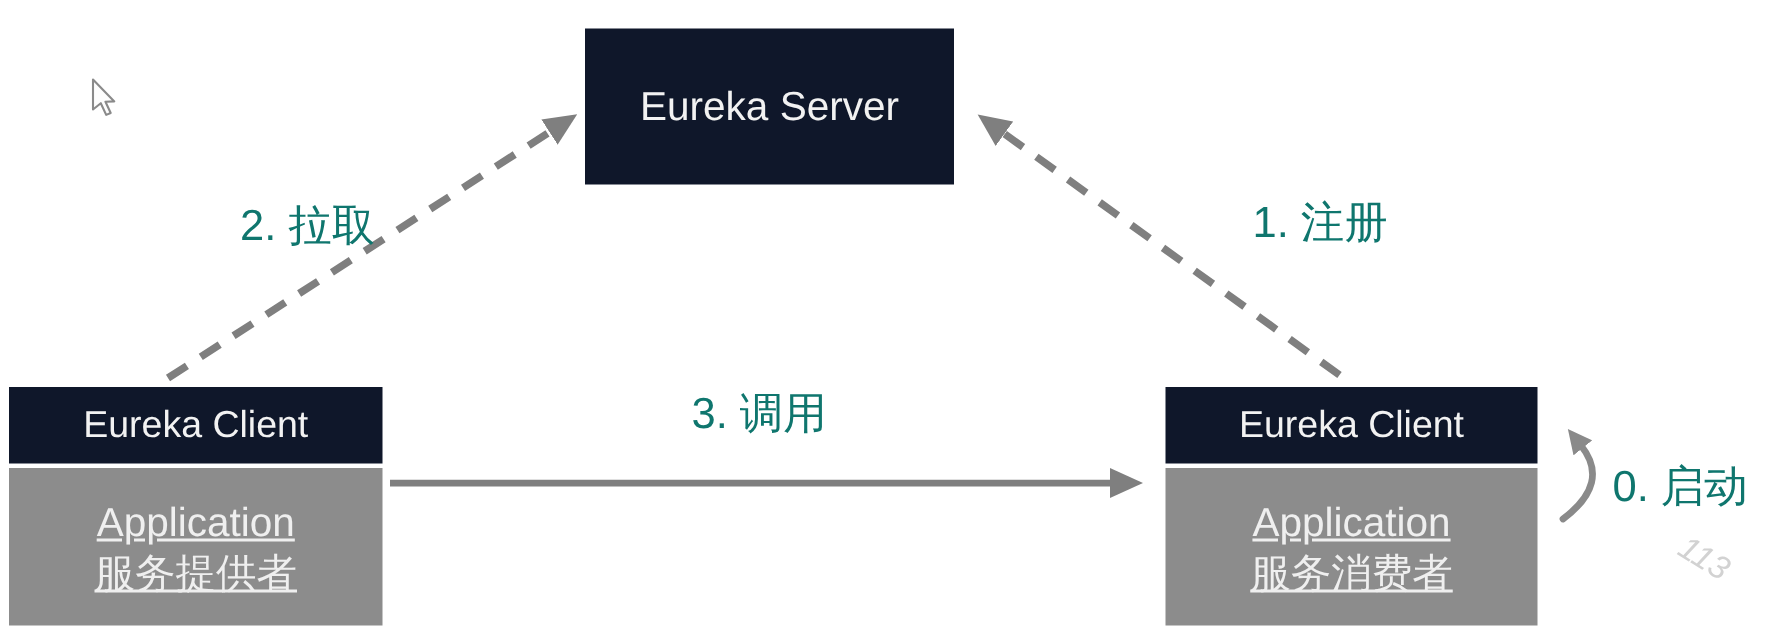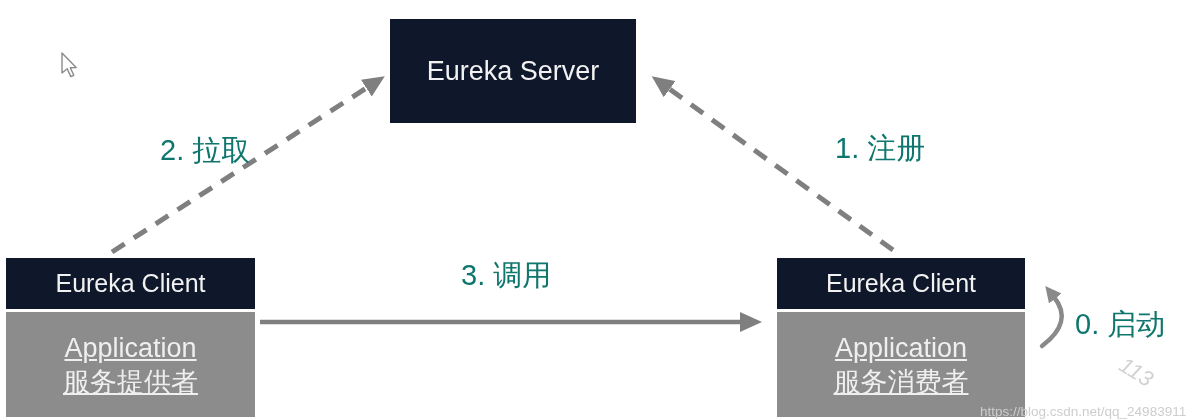--- a/index.html
+++ b/index.html
@@ -112,16 +112,15 @@
   <div id="provider-body" class="abs gray-box">
     <div>Application</div>
     <div>服务消费者</div>
   </div>
 
   <div id="label-pull" class="abs step-label">2. 拉取</div>
   <div id="label-register" class="abs step-label">1. 注册</div>
   <div id="label-invoke" class="abs step-label">3. 调用</div>
   <div id="label-start" class="abs step-label">0. 启动</div>
 
-  <div id="watermark-url" class="abs">https://blog.csdn.net/qq_24983911</div>
   <div id="watermark-diagonal" class="abs">113</div>
 
 </div>
 
 </body></html>

